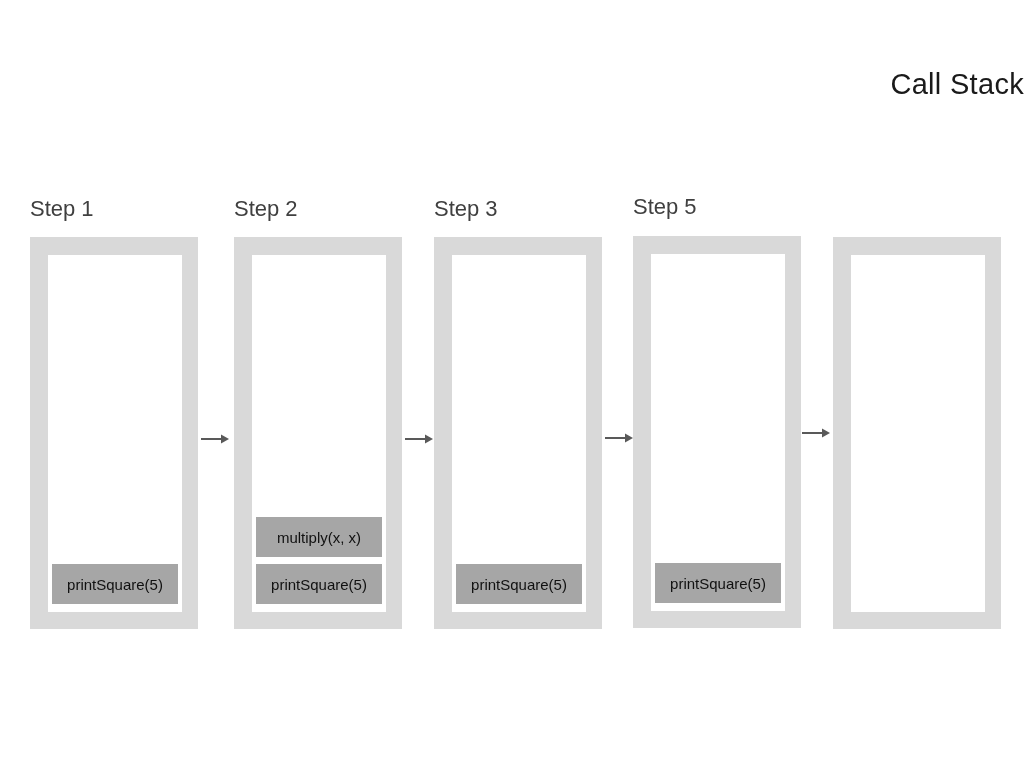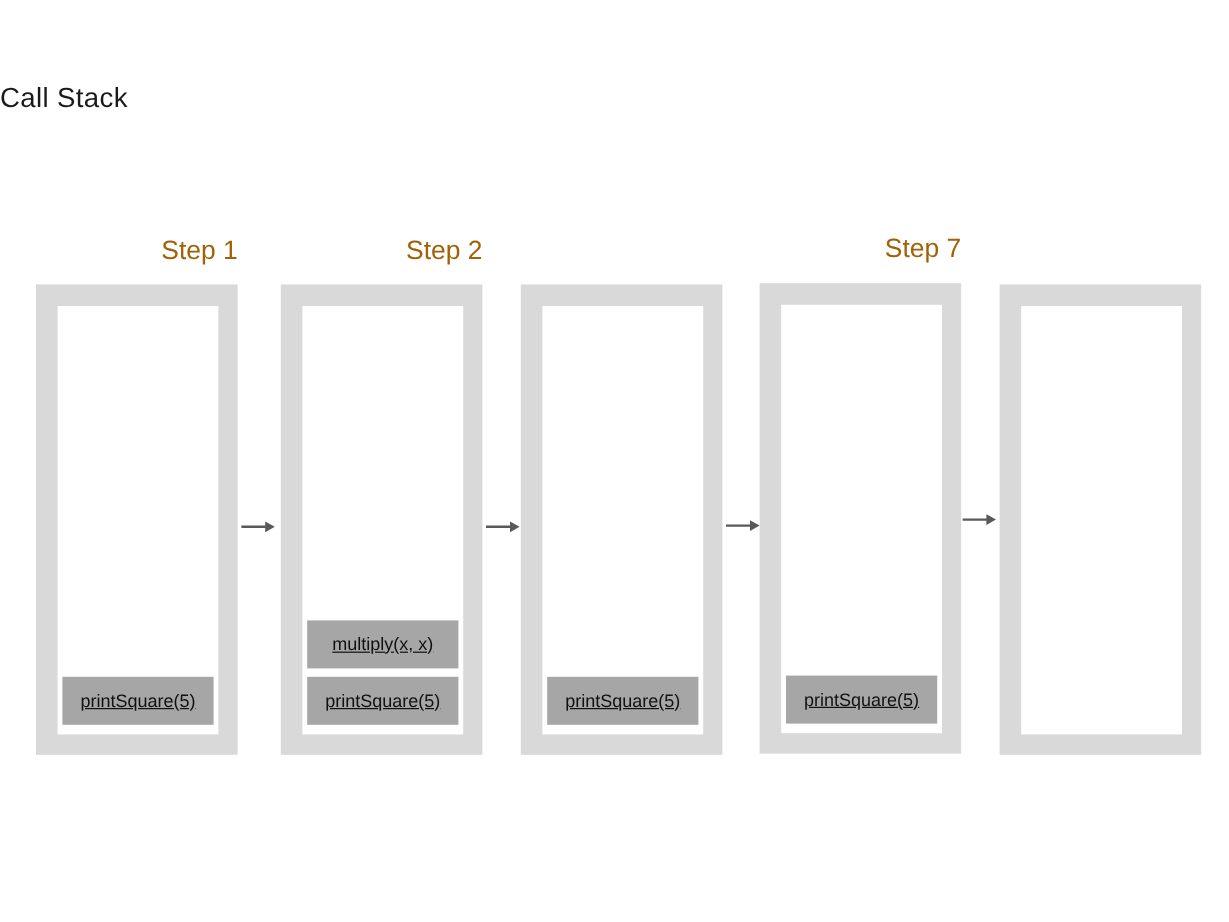--- a/index.html
+++ b/index.html
@@ -14,31 +14,31 @@
     width: 1024px;
     height: 768px;
     background: #ffffff;
     overflow: hidden;
   }
   .diagram-title {
     position: absolute;
     top: 68px;
     left: 0;
     width: 1024px;
-    text-align: left;
-    font-size: 23px;
+    text-align: right;
+    font-size: 29px;
     letter-spacing: 0.3px;
     color: #1a1a1a;
   }
   .step-label {
     position: absolute;
     width: 168px;
-    text-align: right;
+    text-align: left;
     font-size: 22px;
-    color: #a16207;
+    color: #404040;
     top: 196px;
   }
   .stack-container {
     position: absolute;
     top: 237px;
     width: 168px;
     height: 392px;
     background: #d9d9d9;
     box-sizing: border-box;
     padding: 18px 16px 17px 18px;
@@ -57,21 +57,20 @@
   .stack-frame {
     height: 40px;
     flex: 0 0 40px;
     background: #a6a6a6;
     display: flex;
     align-items: center;
     justify-content: center;
     font-size: 15px;
     color: #111111;
     white-space: nowrap;
-    text-decoration: underline;
   }
   
   .s1 { left: 30px; }
   .s2 { left: 234px; }
   .s3 { left: 434px; }
   .s4 { left: 633px; }
   .s5 { left: 833px; }
   .label-s4 { top: 194px; }
   .label-s5 { top: 199px; }
   .container-s4 { top: 236px; }
@@ -116,34 +115,35 @@
     </div>
   </div>
 
   <div class="arrow a2">
     <svg width="28" height="12" viewBox="0 0 28 12" aria-hidden="true">
       <line x1="0" y1="6" x2="21" y2="6" stroke="currentColor" stroke-width="2"></line>
       <polygon points="20,1.5 28,6 20,10.5" fill="currentColor"></polygon>
     </svg>
   </div>
 
+  <div class="step-label s3">Step 3</div>
   <div class="stack-container s3">
     <div class="stack-inner">
       <div class="stack-frame">printSquare(5)</div>
     </div>
   </div>
 
   <div class="arrow a3">
     <svg width="28" height="12" viewBox="0 0 28 12" aria-hidden="true">
       <line x1="0" y1="6" x2="21" y2="6" stroke="currentColor" stroke-width="2"></line>
       <polygon points="20,1.5 28,6 20,10.5" fill="currentColor"></polygon>
     </svg>
   </div>
 
-  <div class="step-label s4 label-s4">Step 7</div>
+  <div class="step-label s4 label-s4">Step 5</div>
   <div class="stack-container s4 container-s4">
     <div class="stack-inner">
       <div class="stack-frame">printSquare(5)</div>
     </div>
   </div>
 
   <div class="arrow a4">
     <svg width="28" height="12" viewBox="0 0 28 12" aria-hidden="true">
       <line x1="0" y1="6" x2="21" y2="6" stroke="currentColor" stroke-width="2"></line>
       <polygon points="20,1.5 28,6 20,10.5" fill="currentColor"></polygon>

